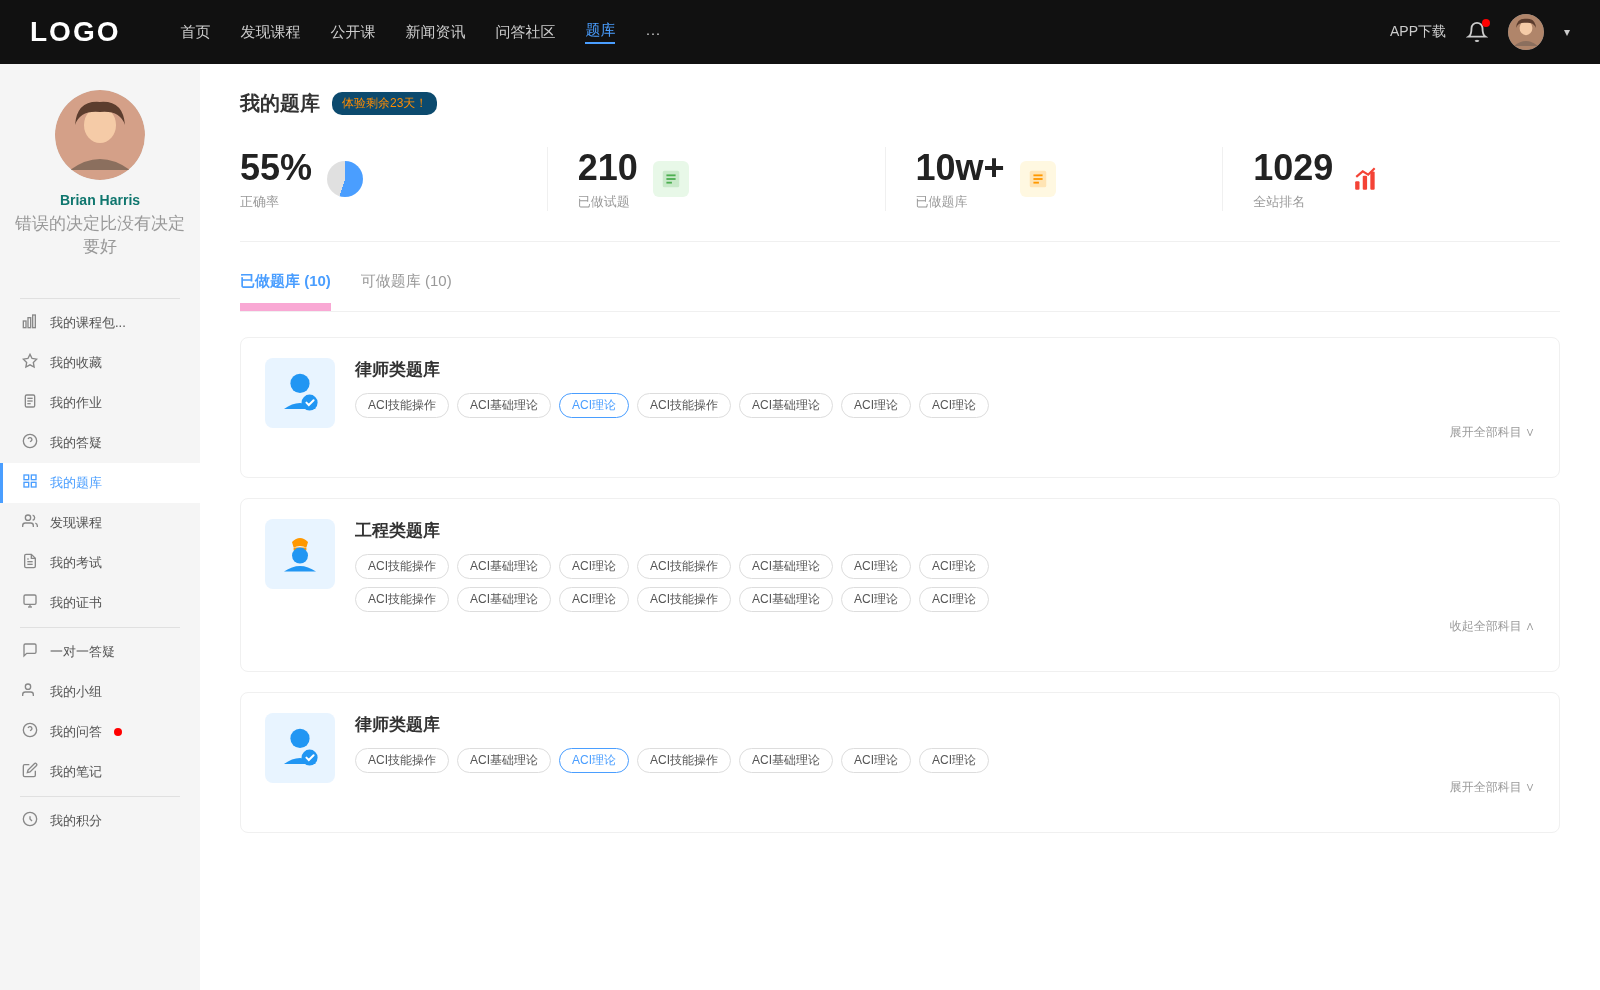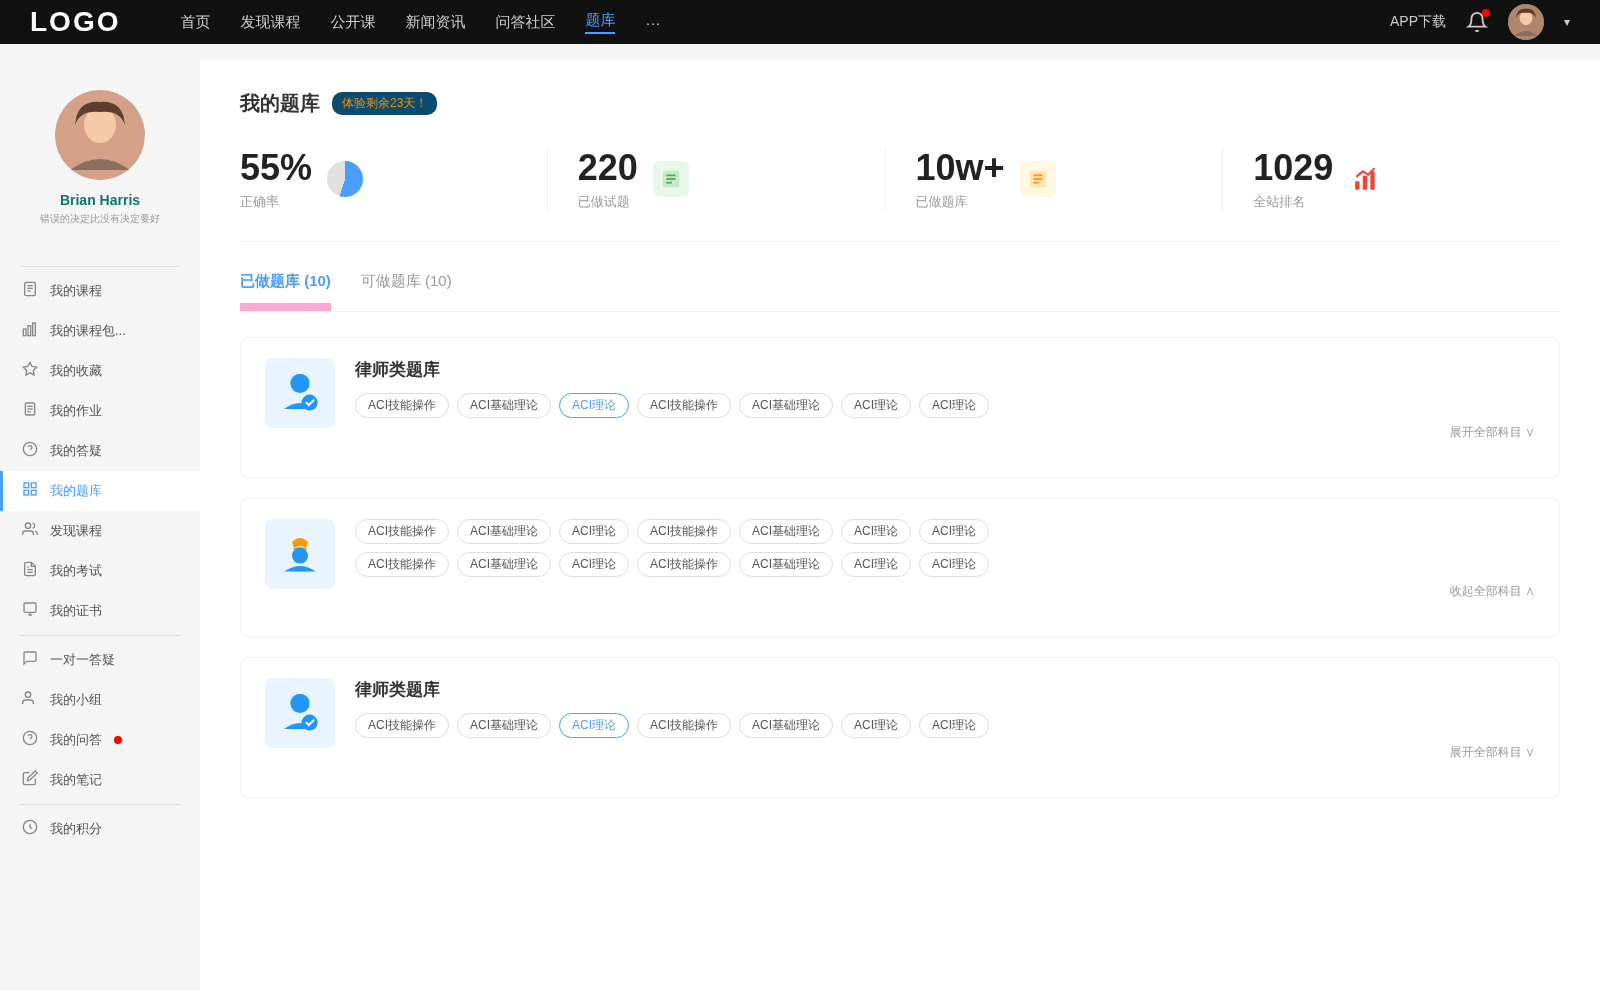--- a/index.html
+++ b/index.html
@@ -1,21 +1,21 @@
 <!DOCTYPE html>
 <html><head>
   <meta charset="utf-8">
   <style>
     * { box-sizing: border-box; margin: 0; padding: 0; }
     body { font-family: "PingFang SC", "Microsoft YaHei", sans-serif; background: #f5f5f5; color: #333; }
 
     
     .navbar {
       background: #111;
-      height: 44px;
+      height: 64px;
       display: flex;
       align-items: center;
       padding: 0 30px;
       position: fixed;
       top: 0; left: 0; right: 0;
       z-index: 100;
     }
     .navbar-logo {
       color: white;
       font-size: 28px;
@@ -106,21 +106,21 @@
       margin-bottom: 12px;
     }
     .sidebar-avatar svg { width: 90px; height: 90px; }
     .sidebar-username {
       font-size: 14px;
       font-weight: bold;
       color: #0f766e;
       margin-bottom: 4px;
     }
     .sidebar-motto {
-      font-size: 10px;
+      font-size: 17px;
       color: #999;
       text-align: center;
       padding: 0 10px;
     }
     .sidebar-divider {
       border: none;
       border-top: 1px solid #e0e0e0;
       margin: 4px 20px;
     }
     .sidebar-item {
@@ -340,31 +340,20 @@
       </div>
       <div class="sidebar-username">Brian Harris</div>
       <div class="sidebar-motto">错误的决定比没有决定要好</div>
     </div>
 
     <hr class="sidebar-divider">
 
     <div class="sidebar-item">
       <span class="sidebar-item-icon">
         <svg width="16" height="16" viewBox="0 0 24 24" fill="none" stroke="#888" stroke-width="2">
-            <rect x="4" y="2" width="16" height="20" rx="2"></rect>
-            <line x1="8" y1="7" x2="16" y2="7"></line>
-            <line x1="8" y1="11" x2="16" y2="11"></line>
-            <line x1="8" y1="15" x2="13" y2="15"></line>
-          </svg>
-      </span>
-      <span>我的课程</span>
-    </div>
-    <div class="sidebar-item">
-      <span class="sidebar-item-icon">
-        <svg width="16" height="16" viewBox="0 0 24 24" fill="none" stroke="#888" stroke-width="2">
             <rect x="2" y="12" width="4" height="10"></rect>
             <rect x="9" y="7" width="4" height="15"></rect>
             <rect x="16" y="3" width="4" height="19"></rect>
           </svg>
       </span>
       <span>我的课程包...</span>
     </div>
     <div class="sidebar-item">
       <span class="sidebar-item-icon">
         <svg width="16" height="16" viewBox="0 0 24 24" fill="none" stroke="#888" stroke-width="2">
@@ -506,21 +495,21 @@
         <div>
           <div class="stat-number">55%</div>
           <div class="stat-label">正确率</div>
         </div>
         <div style="margin-left:10px">
           <div class="pie-icon"></div>
         </div>
       </div>
       <div class="stat-item">
         <div>
-          <div class="stat-number">220</div>
+          <div class="stat-number">210</div>
           <div class="stat-label">已做试题</div>
         </div>
         <div style="margin-left:10px; width:36px; height:36px; background:#e8f8e8; border-radius:6px; display:flex; align-items:center; justify-content:center;">
           <svg width="22" height="22" viewBox="0 0 24 24" fill="none">
             <rect x="3" y="3" width="18" height="18" rx="2" fill="#4caf50" opacity="0.2"></rect>
             <line x1="7" y1="8" x2="17" y2="8" stroke="#4caf50" stroke-width="2"></line>
             <line x1="7" y1="12" x2="17" y2="12" stroke="#4caf50" stroke-width="2"></line>
             <line x1="7" y1="16" x2="13" y2="16" stroke="#4caf50" stroke-width="2"></line>
           </svg>
         </div>
@@ -590,20 +579,21 @@
       <div class="qbank-header">
         <div class="qbank-icon-wrapper">
           <svg width="48" height="48" viewBox="0 0 60 60" fill="none">
             <path d="M20 15 Q30 5 40 15 L38 22 Q30 18 22 22Z" fill="#ff9800"></path>
             <rect x="22" y="22" width="16" height="4" fill="#ff9800" rx="1"></rect>
             <circle cx="30" cy="32" r="10" fill="#2196f3"></circle>
             <path d="M10 52 Q30 38 50 52" fill="#2196f3"></path>
           </svg>
         </div>
         <div class="qbank-title-area">
+          <div class="qbank-title">工程类题库</div>
           <div class="qbank-tags">
             <span class="qbank-tag">ACI技能操作</span>
             <span class="qbank-tag">ACI基础理论</span>
             <span class="qbank-tag">ACI理论</span>
             <span class="qbank-tag">ACI技能操作</span>
             <span class="qbank-tag">ACI基础理论</span>
             <span class="qbank-tag">ACI理论</span>
             <span class="qbank-tag">ACI理论</span>
           </div>
           <div class="qbank-tags" style="margin-top:8px">

